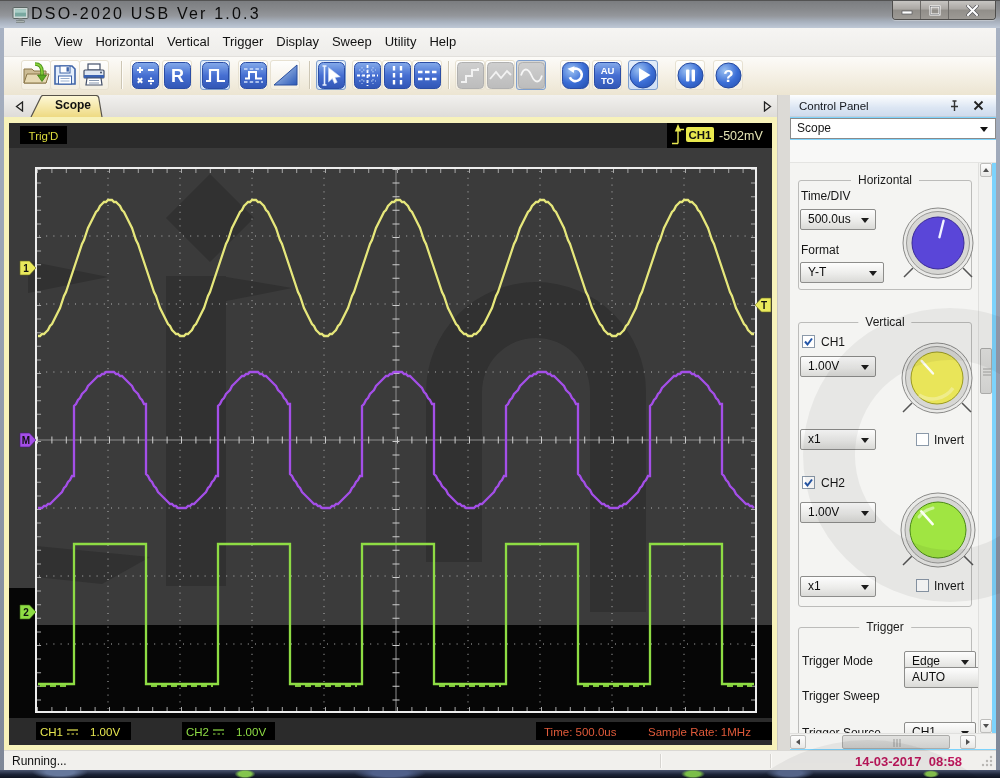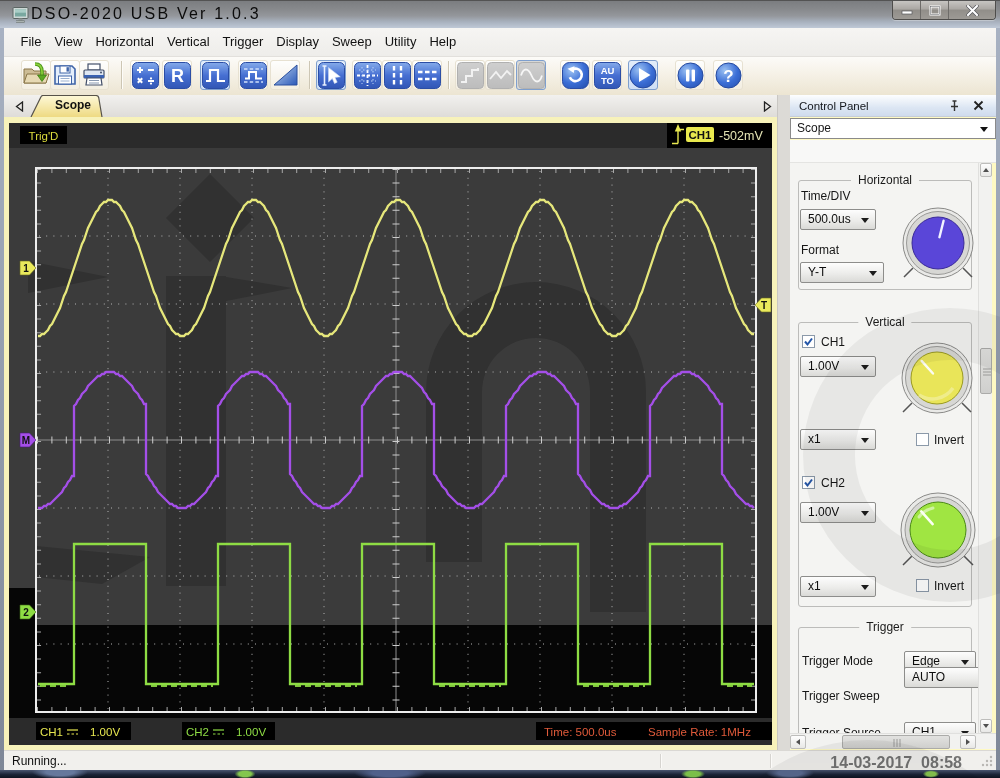--- a/index.html
+++ b/index.html
@@ -39,21 +39,21 @@
 #tablabel{position:absolute;left:41px;top:3px;width:56px;text-align:center;
   font-size:12px;font-weight:bold;color:#111;}
 .tabarrow{position:absolute;top:4px;width:13px;height:14px;display:flex;align-items:center;justify-content:center;}
 
 #scopeclient{left:4px;top:117px;width:773px;height:633px;background:#f7f2ba;}
 #plot{position:absolute;left:5px;top:6px;}
 
 #splitter{left:777px;top:95px;width:13px;height:655px;background:#dcdad6;
   border-left:1px solid #c9c7c3;}
 
-#panel{left:790px;top:95px;width:206px;height:655px;background:#fef9c3;font-size:12px;color:#161616;}
+#panel{left:790px;top:95px;width:206px;height:655px;background:#7dd3fc;font-size:12px;color:#161616;}
 #phead{position:absolute;left:0;top:0;width:206px;height:22px;
   background:linear-gradient(#fdfeff,#dce6f3 60%,#cfdbed);
   border-bottom:1px solid #c6cdd8;}
 #phead span{position:absolute;left:9px;top:5px;font-size:11.5px;color:#14171c;}
 #pselector{position:absolute;left:0;top:23px;width:206px;height:21px;background:#fff;
   border:1px solid #8a8a8a;line-height:19px;padding-left:6px;}
 #pstrip{position:absolute;left:0;top:45px;width:206px;height:23px;background:#f8f8f7;
   border-bottom:1px solid #e4e4e2;}
 #pcontent{position:absolute;left:0;top:68px;width:188px;height:570px;overflow:hidden;background:#f4f4f2;}
 .group{position:absolute;border:1px solid #bcbcba;border-radius:3px;}
@@ -70,21 +70,21 @@
 
 .sb{position:absolute;background:#f2f2f0;}
 .sbbtn{position:absolute;background:linear-gradient(#fdfdfd,#e8e8e6);border:1px solid #bdbdbb;
   display:flex;align-items:center;justify-content:center;border-radius:2px;}
 .sbthumb{position:absolute;background:linear-gradient(#e2e2e0,#cfcfcd);border:1px solid #ababa9;border-radius:2px;}
 .tri{width:0;height:0;}
 
 #statusbar{left:4px;top:750px;width:992px;height:20px;background:#f1f0ed;
   border-top:1px solid #dad8d4;}
 #runtext{position:absolute;left:8px;top:3px;font-size:12px;color:#111;}
-#datetext{position:absolute;right:34px;top:3px;font-size:16px;color:#737373;font-weight:bold;white-space:pre;}
+#datetext{position:absolute;right:34px;top:3px;font-size:13px;color:#be185d;font-weight:bold;white-space:pre;}
 .sgroove{position:absolute;top:3px;height:14px;width:2px;border-left:1px solid #d6d4d0;border-right:1px solid #fbfaf8;}
 
 #bleft{left:0;top:28px;width:4px;height:742px;background:linear-gradient(180deg,#a7b1c2,#7e8797);}
 #bright{left:996px;top:28px;width:4px;height:742px;background:linear-gradient(180deg,#a7b1c2,#7e8797);}
 #bbottom{left:0;top:770px;width:1000px;height:8px;
   background:
    radial-gradient(14px 6px at 245px 4px,#84c64e 0 45%,rgba(0,0,0,0) 75%),
    radial-gradient(16px 6px at 693px 4px,#7bbf49 0 45%,rgba(0,0,0,0) 75%),
    radial-gradient(11px 5px at 931px 4px,#88c750 0 45%,rgba(0,0,0,0) 75%),
    radial-gradient(35px 9px at 60px 2px,#66789c 0 40%,rgba(0,0,0,0) 80%),

